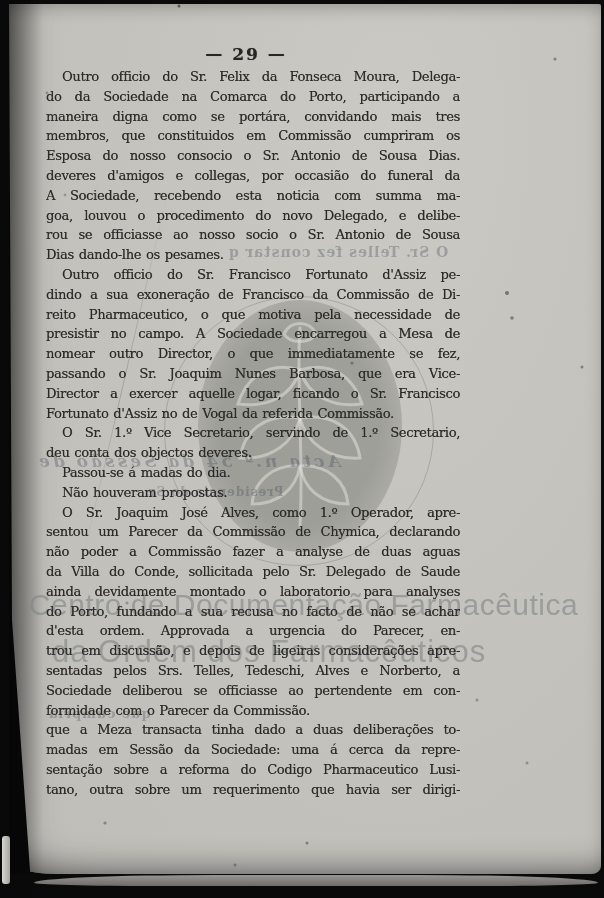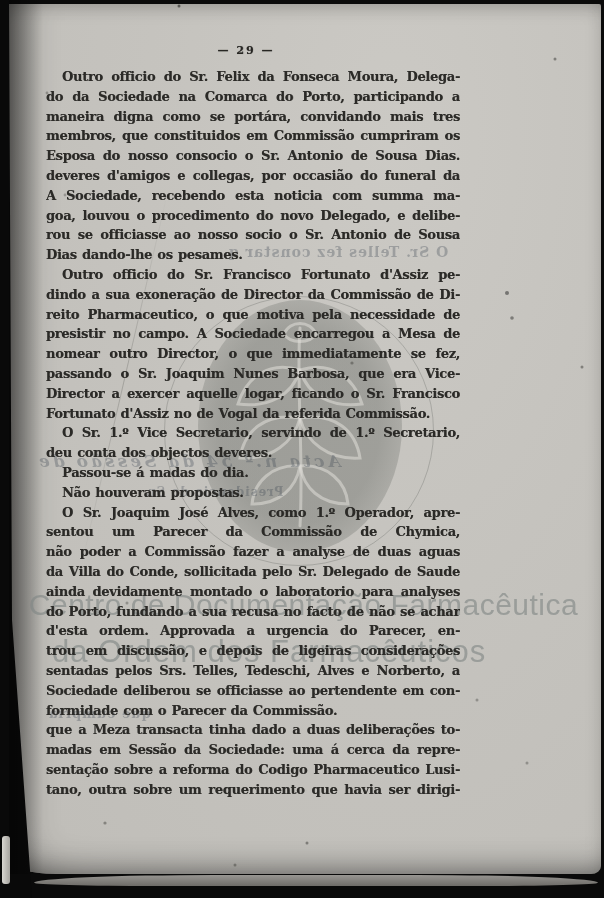--- a/index.html
+++ b/index.html
@@ -18,24 +18,24 @@
           clip-path:polygon(0 0, 9px 0, 12px 620px, 32px 898px, 0 898px);}
   .gutter-shadow{position:absolute;left:9px;top:0;bottom:24px;width:34px;
           background:linear-gradient(to right, rgba(0,0,0,.38), rgba(0,0,0,0));}
   .page-edges-strip{position:absolute;left:2px;bottom:14px;width:8px;height:48px;
           background:linear-gradient(to right,#d8d6d1,#a5a39e);border-radius:3px;}
   .pages-edge{position:absolute;left:34px;right:6px;bottom:12px;height:11px;
           background:linear-gradient(#989692,#6e6c68);
           border-radius:45% 45% 30% 30% / 100% 100% 40% 40%;}
   
   .header{position:absolute;left:40px;top:40px;width:400px;text-align:center;
-          font-size:11px;font-weight:700;color:#272623;letter-spacing:2px;
+          font-size:17px;font-weight:700;color:#272623;letter-spacing:2px;
           text-shadow:.3px .3px .7px rgba(25,25,22,.45);}
   .textblock{position:absolute;left:40px;top:63px;width:414px;z-index:3;}
-  .line{height:19.8px;line-height:19.8px;font-size:13px;font-weight:700;
+  .line{height:19.8px;line-height:19.8px;font-size:13px;font-weight:400;
         letter-spacing:-.3px;word-spacing:1px;color:#2b2a27;white-space:normal;
         overflow:hidden;text-align:left;
         text-shadow:.3px .3px .6px rgba(28,28,25,.5);}
   .line.fill{text-align:justify;text-align-last:justify;}
   .line.indent span{padding-left:16px;}
   
   .stamp-oval{position:absolute;left:192px;top:296px;width:204px;height:252px;border-radius:50%;
         background:radial-gradient(ellipse, rgba(103,106,101,.42) 55%, rgba(103,106,101,.28) 72%, rgba(103,106,101,0) 78%);
         z-index:1;}
   .stamp-ring{position:absolute;left:158px;top:292px;width:268px;height:268px;border-radius:50%;
@@ -105,21 +105,21 @@
         <div class="line fill"><span>do da Sociedade na Comarca do Porto, participando a</span></div>
         <div class="line fill"><span>maneira digna como se portára, convidando mais tres</span></div>
         <div class="line fill"><span>membros, que constituidos em Commissão cumpriram os</span></div>
         <div class="line fill"><span>Esposa do nosso consocio o Sr. Antonio de Sousa Dias.</span></div>
         <div class="line fill"><span>deveres d'amigos e collegas, por occasião do funeral da</span></div>
         <div class="line fill"><span>A Sociedade, recebendo esta noticia com summa ma-</span></div>
         <div class="line fill"><span>goa, louvou o procedimento do novo Delegado, e delibe-</span></div>
         <div class="line fill"><span>rou se officiasse ao nosso socio o Sr. Antonio de Sousa</span></div>
         <div class="line"><span>Dias dando-lhe os pesames.</span></div>
         <div class="line indent fill"><span>Outro officio do Sr. Francisco Fortunato d'Assiz pe-</span></div>
-        <div class="line fill"><span>dindo a sua exoneração de Director da Commissão de Di-</span></div>
+        <div class="line fill"><span>dindo a sua exoneração de Francisco da Commissão de Di-</span></div>
         <div class="line fill"><span>reito Pharmaceutico, o que motiva pela necessidade de</span></div>
         <div class="line fill"><span>presistir no campo. A Sociedade encarregou a Mesa de</span></div>
         <div class="line fill"><span>nomear outro Director, o que immediatamente se fez,</span></div>
         <div class="line fill"><span>passando o Sr. Joaquim Nunes Barbosa, que era Vice-</span></div>
         <div class="line fill"><span>Director a exercer aquelle logar, ficando o Sr. Francisco</span></div>
         <div class="line"><span>Fortunato d'Assiz no de Vogal da referida Commissão.</span></div>
         <div class="line indent fill"><span>O Sr. 1.º Vice Secretario, servindo de 1.º Secretario,</span></div>
         <div class="line"><span>deu conta dos objectos deveres.</span></div>
         <div class="line indent"><span>Passou-se á madas do dia.</span></div>
         <div class="line indent"><span>Não houveram propostas.</span></div>

